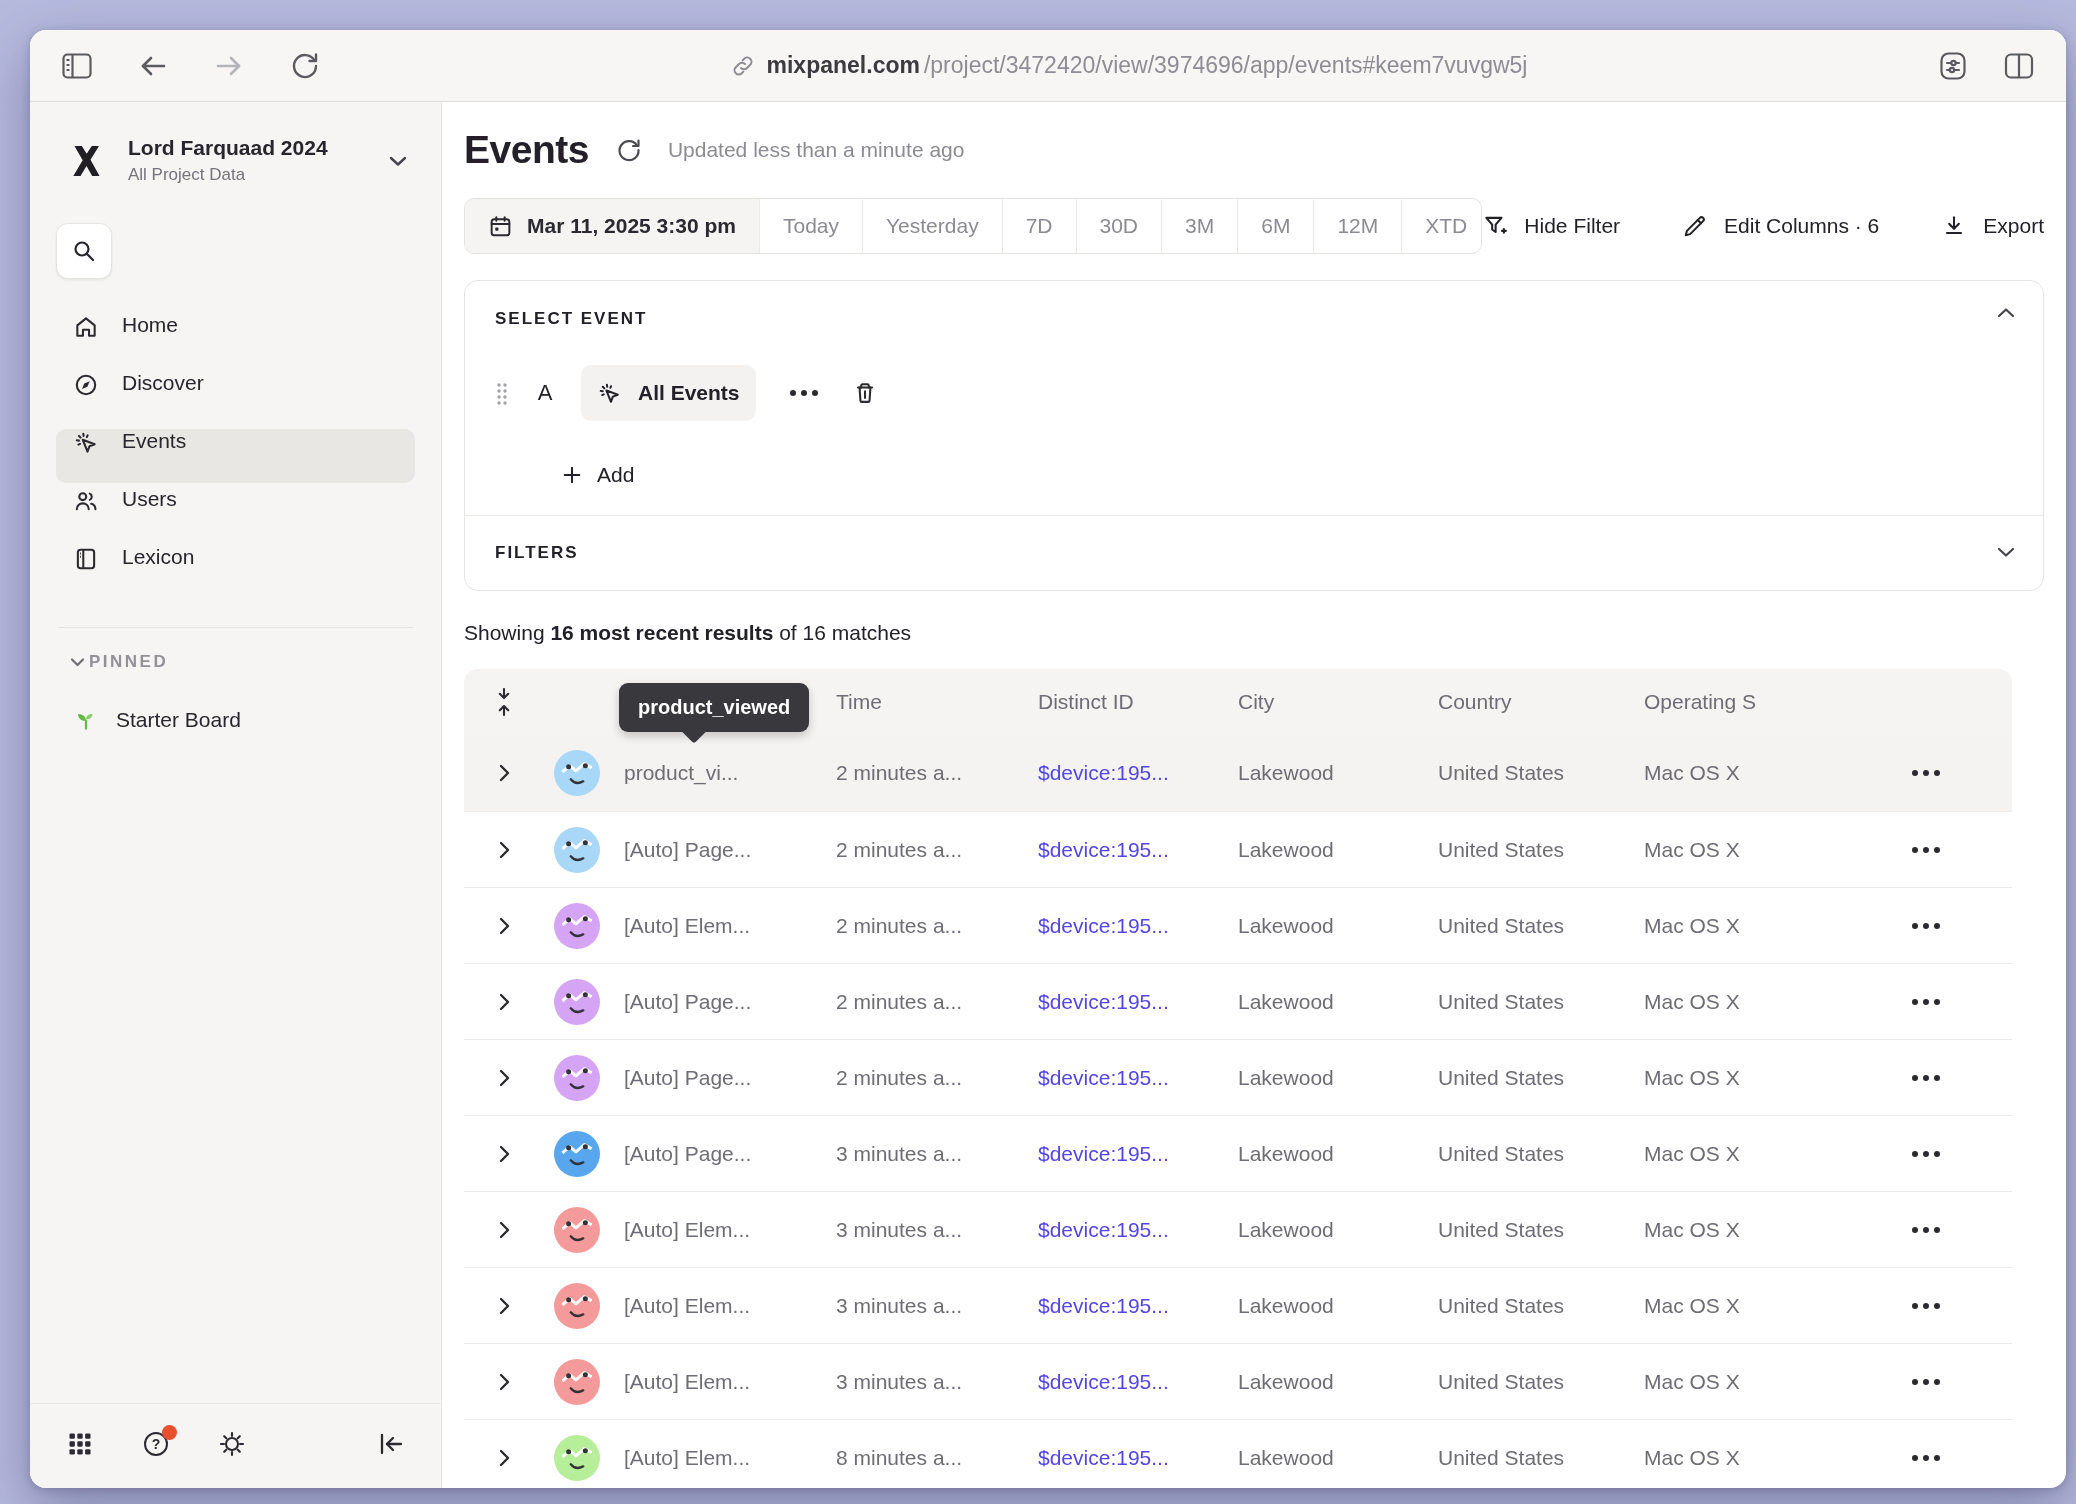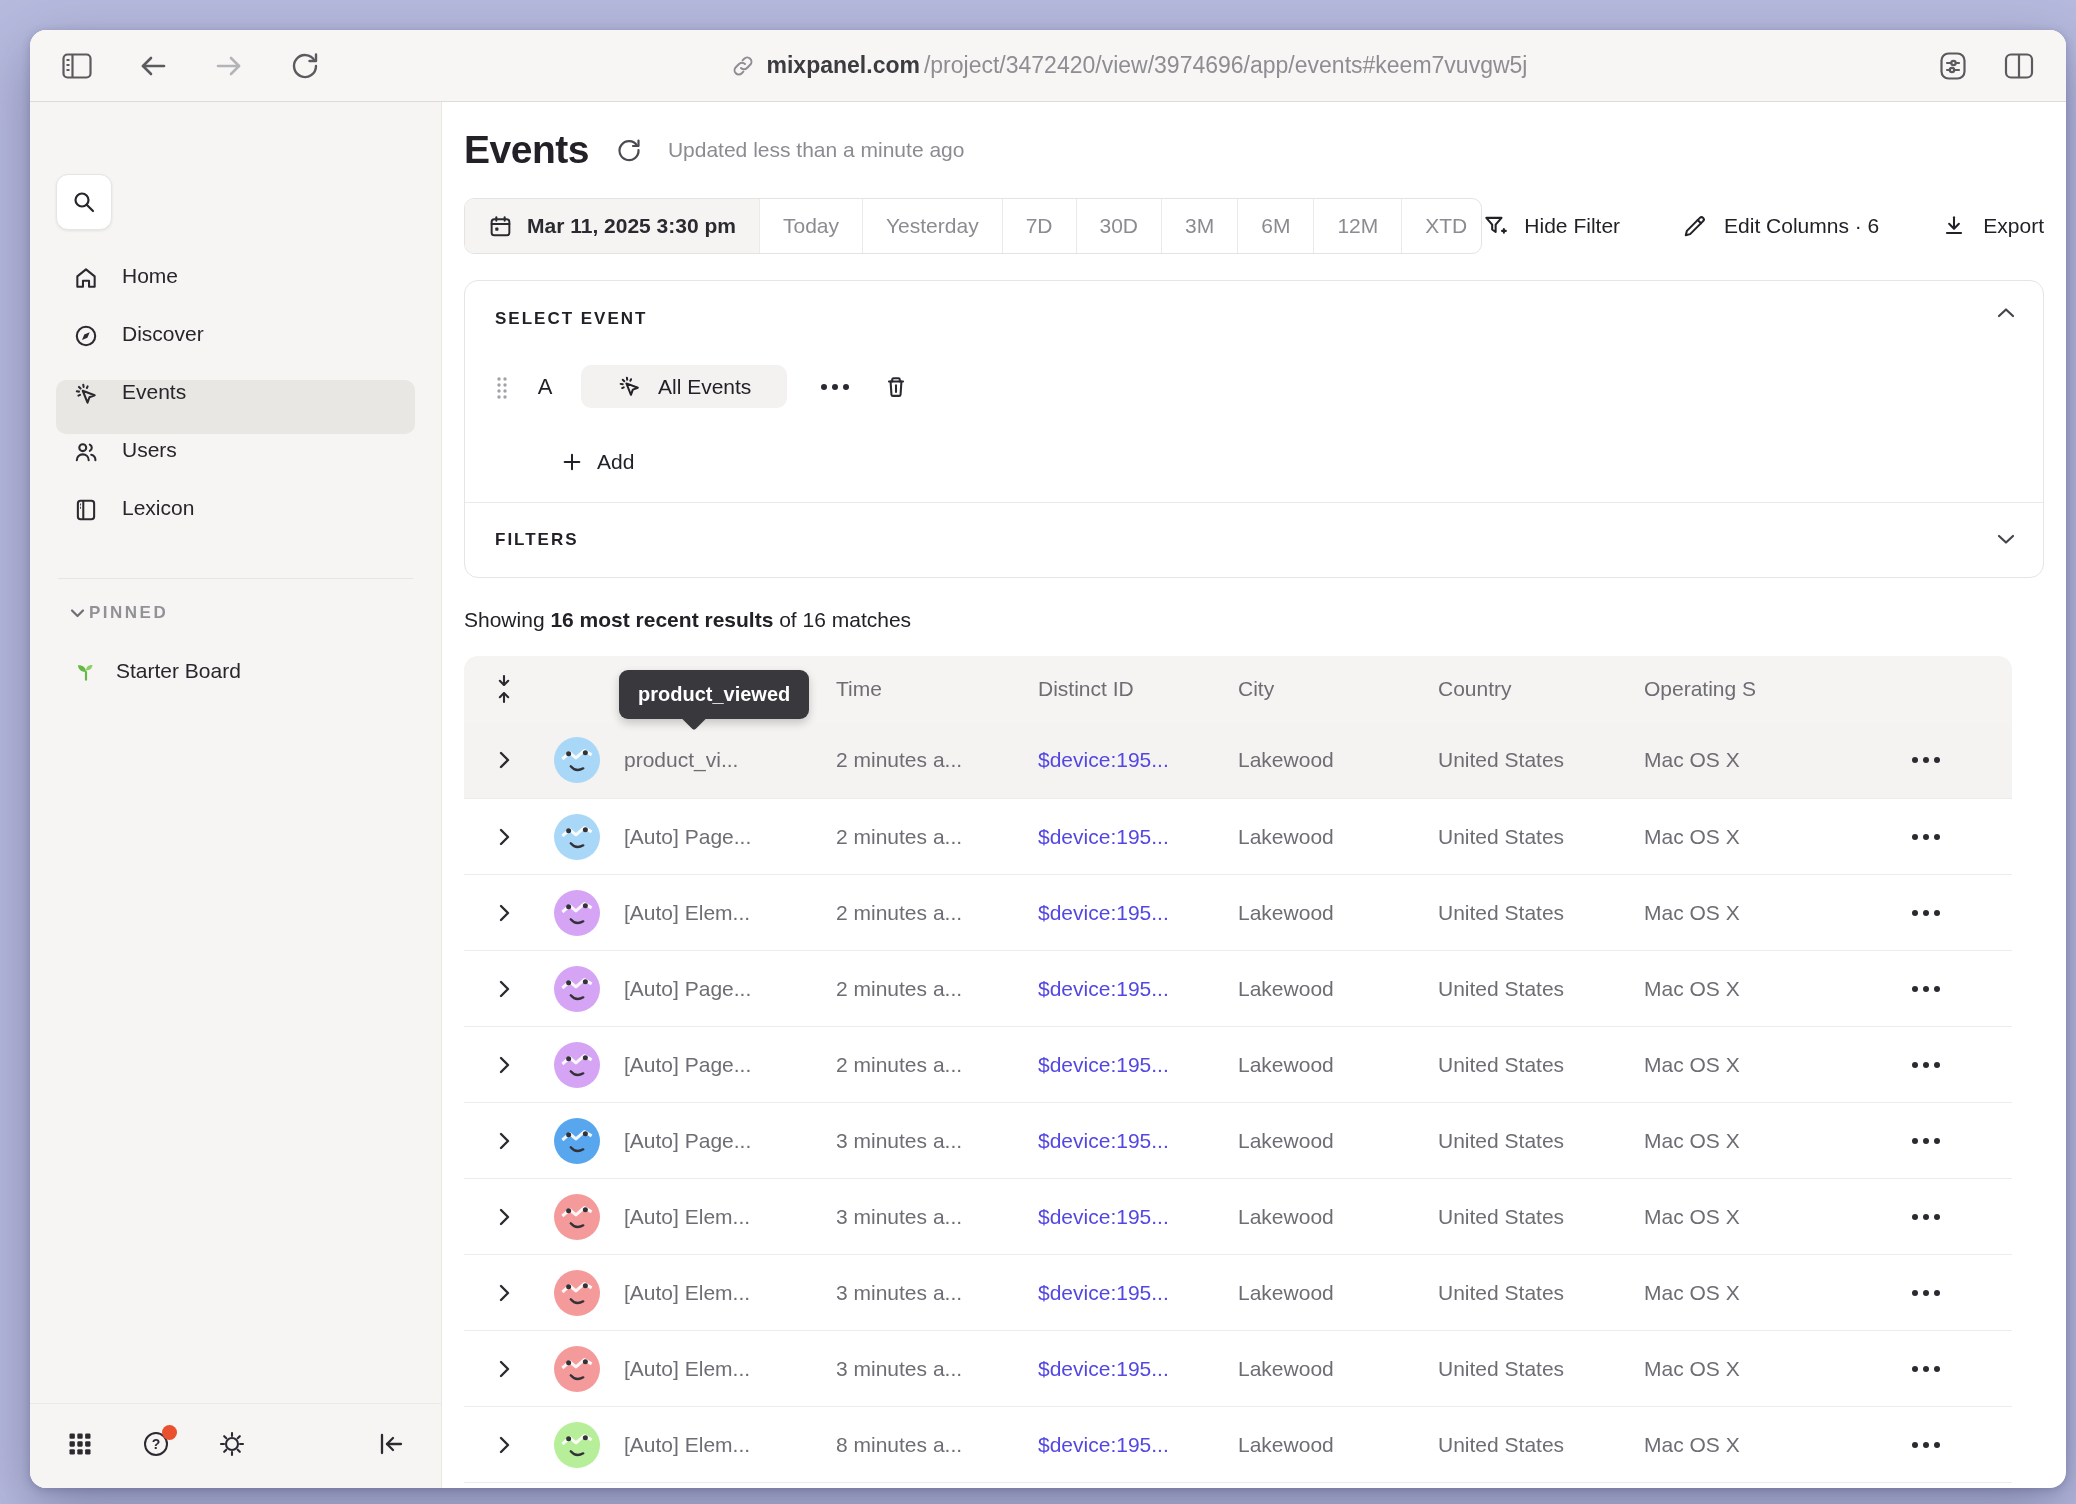--- a/index.html
+++ b/index.html
@@ -80,21 +80,21 @@
 
   
   .qcard { margin-top:26px; border:1px solid #e6e5e2; border-radius:14px; background:#fff; }
   .qsec1 { position:relative; padding:28px 30px 28px; }
   .qlabel { font-size:17px; font-weight:700; letter-spacing:2px; color:#232127; }
   .sec-chev { position:absolute; right:28px; top:26px; color:#45444a; cursor:pointer; }
   .event-row { margin-top:36px; display:flex; align-items:center; gap:26px; }
   .drag-handle { color:#a2a1a7; display:flex; cursor:grab; }
   .step-letter { font-size:22px; color:#232127; width:20px; text-align:center; }
   .event-pill { display:flex; align-items:center; gap:16px; background:#f3f2f0; border-radius:10px;
-    height:43px; padding:0 36px; font-size:21px; font-weight:400; color:#232127; cursor:pointer; }
+    height:56px; padding:0 16px; font-size:21px; font-weight:700; color:#232127; cursor:pointer; }
   .pill-ellipsis { display:flex; gap:5px; padding:0 8px; cursor:pointer; }
   .pill-ellipsis i, .row-dots i { width:6px; height:6px; border-radius:50%; background:#2b2a30; display:inline-block; }
   .trash-btn { color:#2b2a30; display:flex; cursor:pointer; background:none; border:none; }
   .add-btn { margin-top:42px; margin-left:66px; display:flex; align-items:center; gap:14px;
     font-size:21px; font-weight:500; color:#232127; background:none; border:none; cursor:pointer; }
   .qdivider { border-top:1px solid #eceae7; }
   .qsec2 { position:relative; height:74px; display:flex; align-items:center; padding:0 30px; }
 
   
   .summary { margin-top:30px; font-size:21px; color:#232127; }
@@ -189,20 +189,36 @@
             <rect x="2" y="1.5" width="26" height="23" rx="5"></rect>
             <line x1="15" y1="1.5" x2="15" y2="24.5"></line>
           </svg>
       </button>
     </div>
   </div>
 
   <div class="app">
 
     <aside class="sidebar">
+      <div class="project-switcher">
+        <span class="mx-logo">
+          <svg width="40" height="40" viewBox="0 0 24 24" fill="currentColor">
+              <path d="M4.5 3h4.4l2.9 4.6L14.9 3h4.3l-5.1 8.3 5.4 9.7h-4.4l-3.4-6-3.6 6H3.8l5.6-9.5z"></path>
+            </svg>
+        </span>
+        <span class="project-meta">
+          <span class="project-name" style="display:block">Lord Farquaad 2024</span>
+          <span class="project-sub" style="display:block">All Project Data</span>
+        </span>
+        <span class="ps-chevron">
+          <svg width="18" height="12" viewBox="0 0 18 12" fill="none" stroke="currentColor" stroke-width="2.4" stroke-linecap="round" stroke-linejoin="round">
+              <polyline points="2,3 9,9.5 16,3"></polyline>
+            </svg>
+        </span>
+      </div>
 
       <div class="new-row">
         <button class="search-btn">
           <span>
             <svg width="26" height="26" viewBox="0 0 26 26" fill="none" stroke="currentColor" stroke-width="2.2" stroke-linecap="round">
                 <circle cx="11" cy="11" r="6.5"></circle>
                 <line x1="16" y1="16" x2="22" y2="22"></line>
               </svg>
           </span>
         </button>

